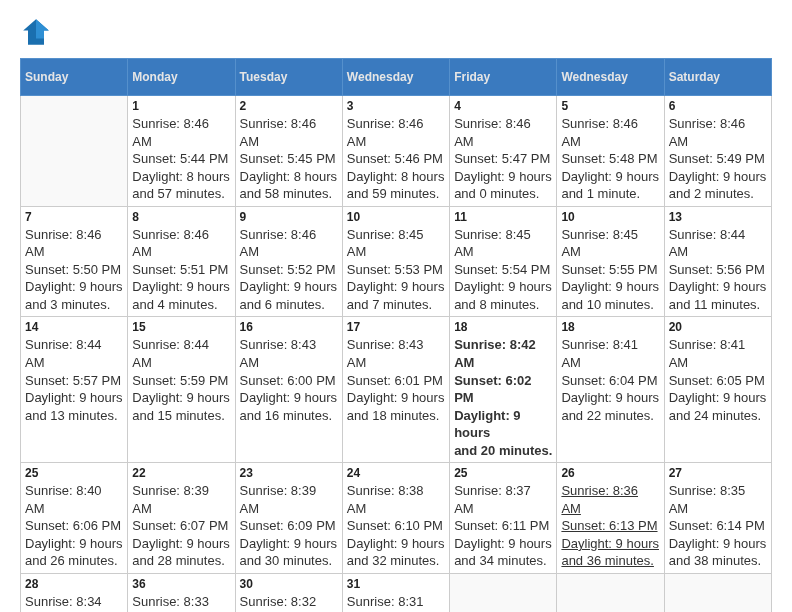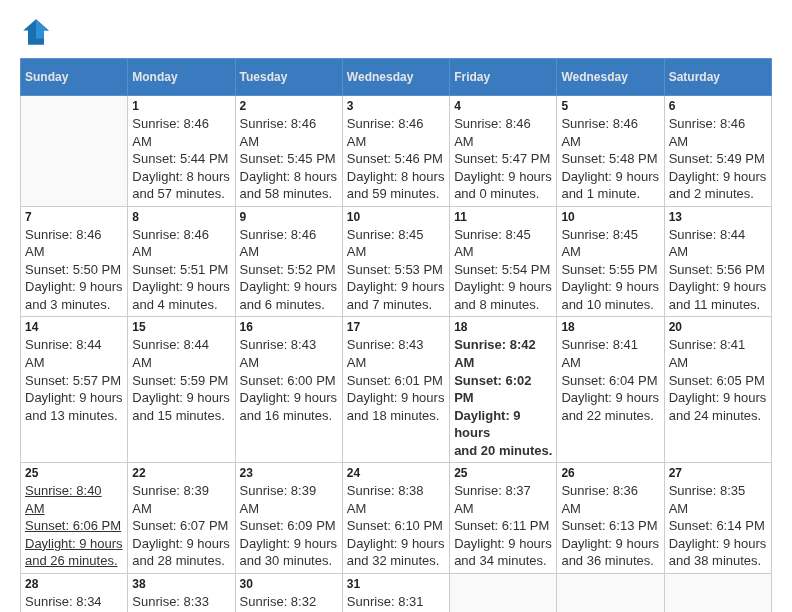--- a/index.html
+++ b/index.html
@@ -275,21 +275,21 @@
             <span class="day-num">20</span>
             <div class="day-info" style="white-space: pre-line;">Sunrise: 8:41 AM
 Sunset: 6:05 PM
 Daylight: 9 hours
 and 24 minutes.</div>
           </td>
         </tr>
         <tr>
           <td>
             <span class="day-num">25</span>
-            <div class="day-info" style="white-space: pre-line; text-decoration: underline;">Sunrise: 8:40 AM
+            <div class="day-info" style="white-space: pre-line;">Sunrise: 8:40 AM
 Sunset: 6:06 PM
 Daylight: 9 hours
 and 26 minutes.</div>
           </td>
           <td>
             <span class="day-num">22</span>
             <div class="day-info" style="white-space: pre-line;">Sunrise: 8:39 AM
 Sunset: 6:07 PM
 Daylight: 9 hours
 and 28 minutes.</div>
@@ -310,21 +310,21 @@
           </td>
           <td>
             <span class="day-num">25</span>
             <div class="day-info" style="white-space: pre-line;">Sunrise: 8:37 AM
 Sunset: 6:11 PM
 Daylight: 9 hours
 and 34 minutes.</div>
           </td>
           <td>
             <span class="day-num">26</span>
-            <div class="day-info" style="white-space: pre-line;">Sunrise: 8:36 AM
+            <div class="day-info" style="white-space: pre-line; text-decoration: underline;">Sunrise: 8:36 AM
 Sunset: 6:13 PM
 Daylight: 9 hours
 and 36 minutes.</div>
           </td>
           <td>
             <span class="day-num">27</span>
             <div class="day-info" style="white-space: pre-line;">Sunrise: 8:35 AM
 Sunset: 6:14 PM
 Daylight: 9 hours
 and 38 minutes.</div>
@@ -332,21 +332,21 @@
         </tr>
         <tr>
           <td>
             <span class="day-num">28</span>
             <div class="day-info" style="white-space: pre-line;">Sunrise: 8:34 AM
 Sunset: 6:15 PM
 Daylight: 9 hours
 and 41 minutes.</div>
           </td>
           <td>
-            <span class="day-num">38</span>
+            <span class="day-num">36</span>
             <div class="day-info" style="white-space: pre-line;">Sunrise: 8:33 AM
 Sunset: 6:17 PM
 Daylight: 9 hours
 and 43 minutes.</div>
           </td>
           <td>
             <span class="day-num">30</span>
             <div class="day-info" style="white-space: pre-line;">Sunrise: 8:32 AM
 Sunset: 6:18 PM
 Daylight: 9 hours

